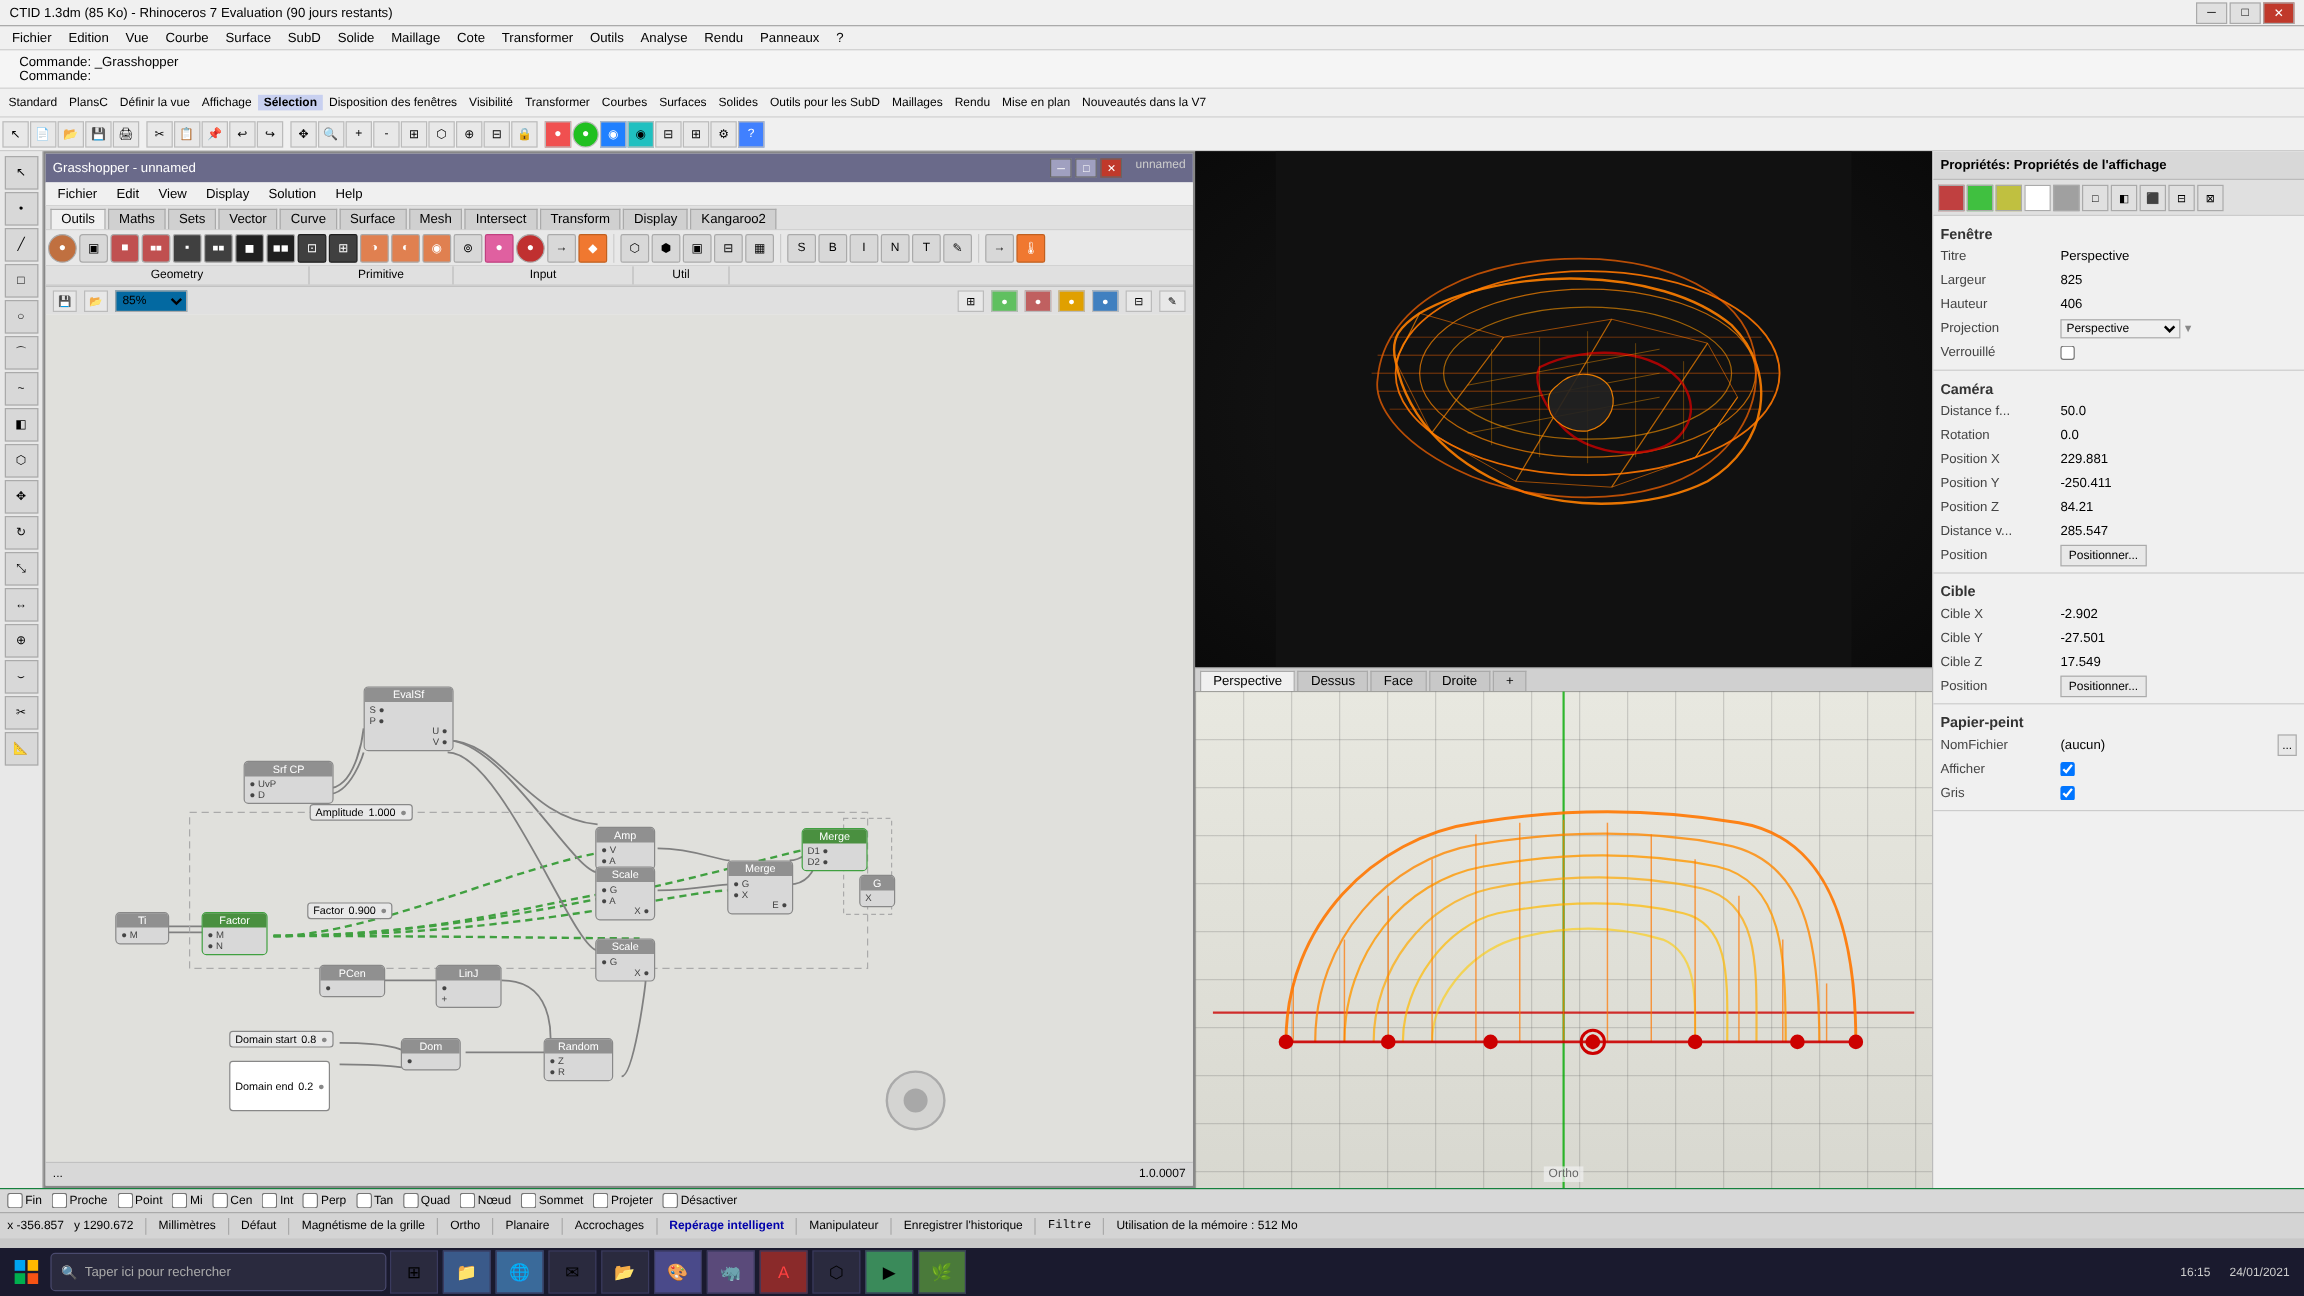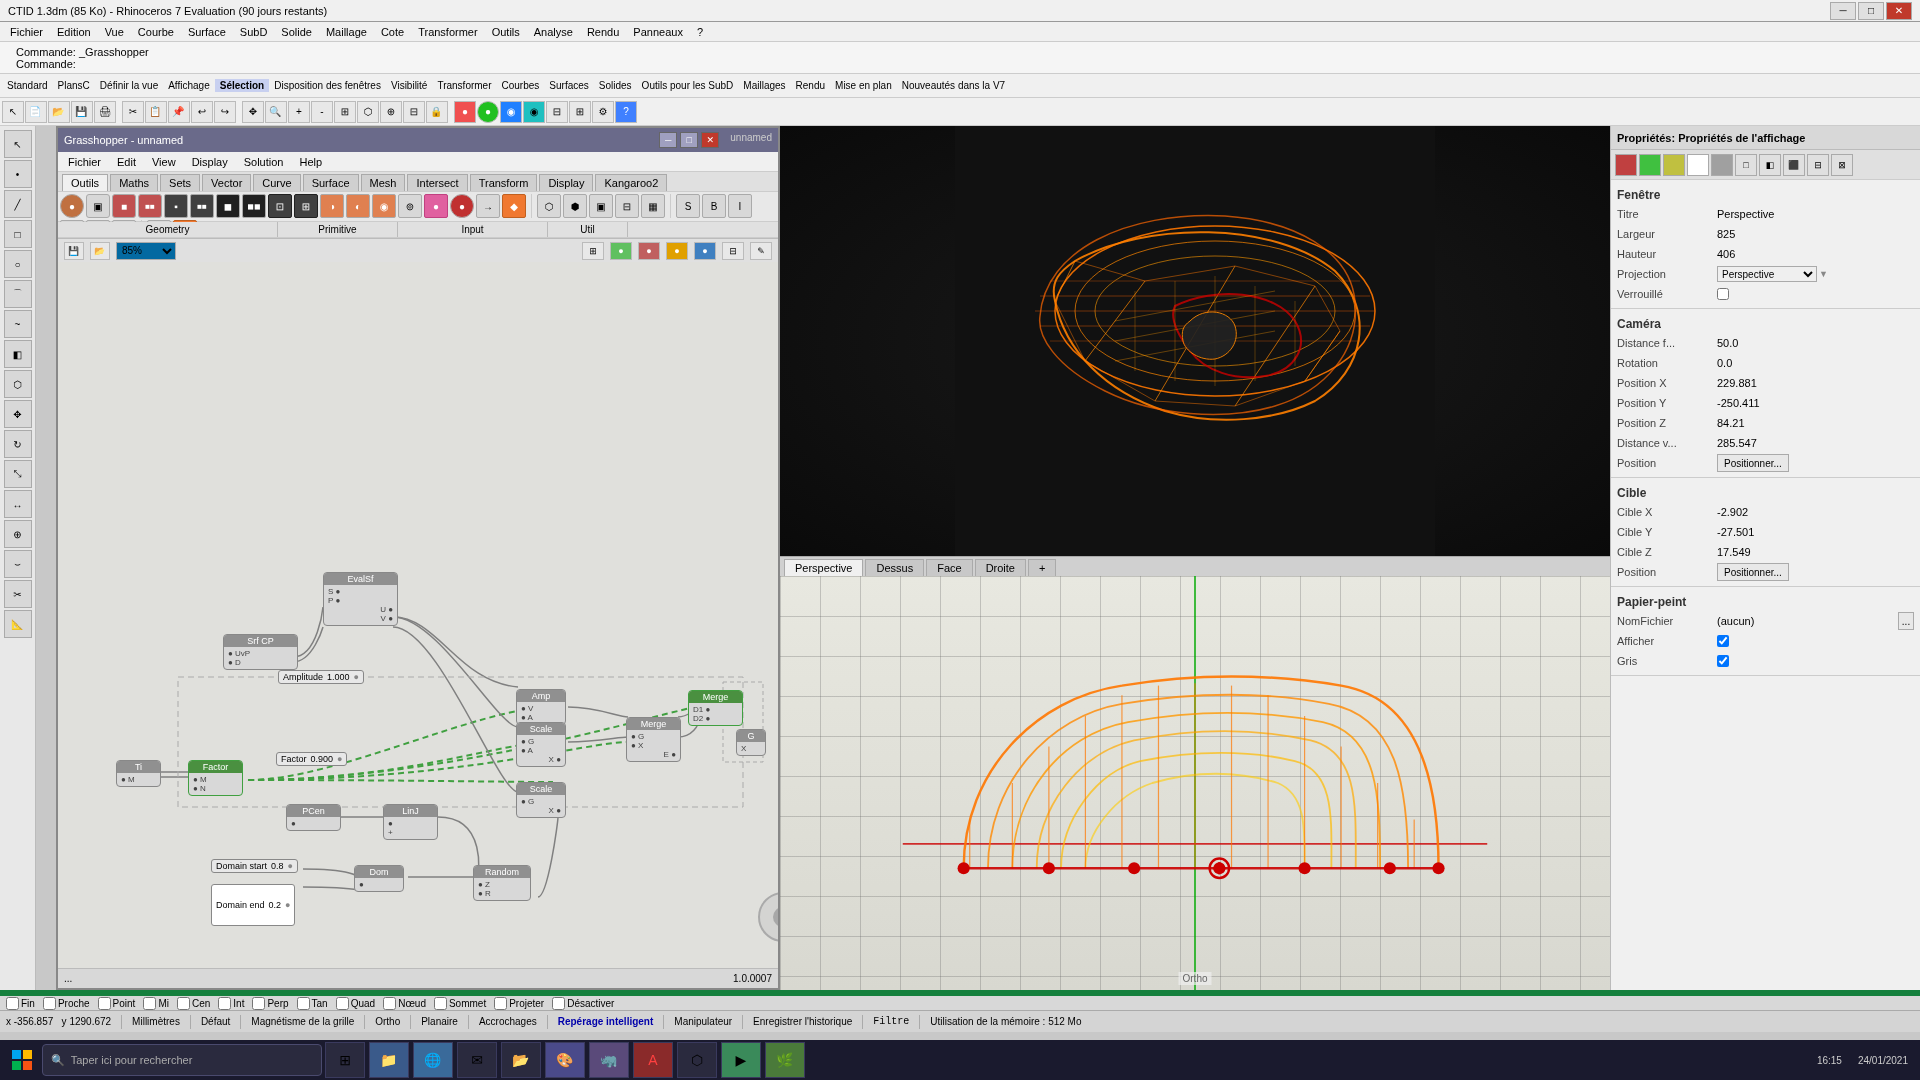--- a/index.html
+++ b/index.html
@@ -103,27 +103,26 @@
     }
 
     
     #content-area {
       display: flex;
       flex: 1;
     }
 
     
     #grasshopper-panel {
-      width: 724px;
+      width: 960px;
       background: #f0f0f0;
       border: 2px solid #888;
       display: flex;
       flex-direction: column;
       position: relative;
-      margin-left: 20px;
     }
     #gh-title-bar {
       height: 24px;
       background: #6a6a8a;
       display: flex;
       align-items: center;
       padding: 0 6px;
       color: white;
       font-size: 11px;
     }
@@ -473,21 +472,21 @@
     .cb-label { font-size: 10px; margin-right: 4px; }
 
     
     #bottom-toolbar {
       height: 20px;
       background: #d8d8d8;
       display: flex;
       align-items: center;
       padding: 0 6px;
       gap: 4px;
-      border-top: 6px solid #15803d;
+      border-top: 1px solid #15803d;
       font-size: 10px;
     }
 
     
     .grid-bg {
       position: absolute;
       width: 100%; height: 100%;
       background-image: 
         linear-gradient(rgba(100,100,100,0.3) 1px, transparent 1px),
         linear-gradient(90deg, rgba(100,100,100,0.3) 1px, transparent 1px);

